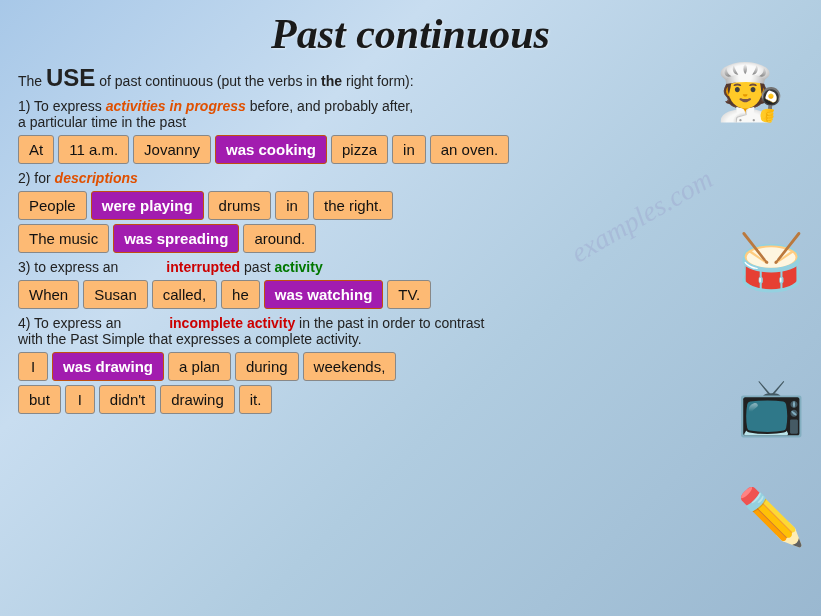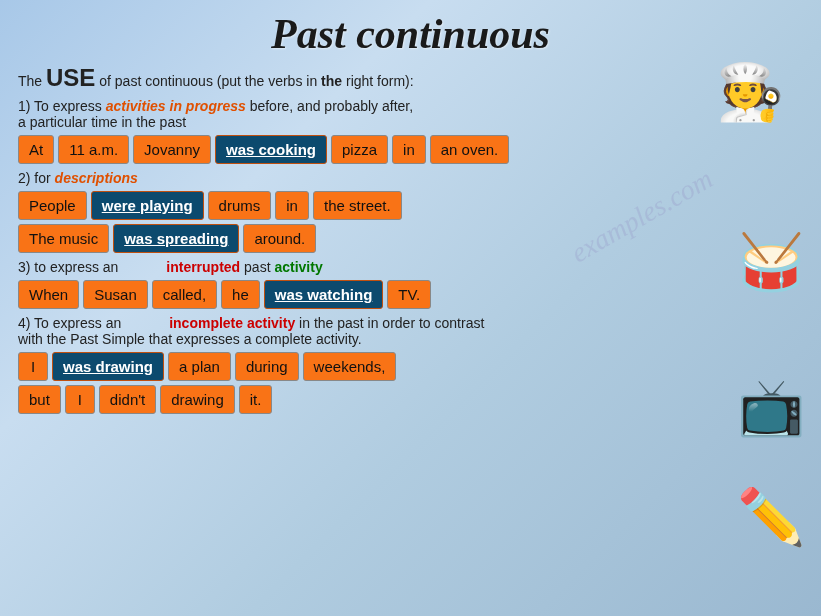--- a/index.html
+++ b/index.html
@@ -59,35 +59,34 @@
     .word-row {
       display: flex;
       flex-wrap: wrap;
       align-items: center;
       gap: 4px;
       margin-bottom: 4px;
     }
 
     .word-box {
       border: 1.5px solid #888;
-      background: #f97316;
+      background: #fdba74;
       border-radius: 3px;
       padding: 5px 10px;
       font-size: 15px;
       color: #111;
       min-width: 30px;
       text-align: center;
     }
 
     .word-box.highlight {
-      background: #0c4a6e;
+      background: #a21caf;
       color: #ffffff;
       border-color: #c05010;
       font-weight: bold;
-      text-decoration: underline;
     }
 
     
     .deco-chef {
       position: absolute;
       right: 10px;
       top: 60px;
       width: 90px;
       height: 80px;
       font-size: 60px;
@@ -163,21 +162,21 @@
 
     <p class="section-title">
       <span>2)</span>
       <span>for </span><span class="orange">descriptions</span>
     </p>
     <div class="word-row">
       <span class="word-box">People</span>
       <span class="word-box highlight">were playing</span>
       <span class="word-box">drums</span>
       <span class="word-box">in</span>
-      <span class="word-box">the street.</span>
+      <span class="word-box">the right.</span>
     </div>
     <div class="word-row">
       <span class="word-box">The music</span>
       <span class="word-box highlight">was spreading</span>
       <span class="word-box">around.</span>
     </div>
 
     <p class="section-title">
       <span>3)</span>
       <span>to express an </span><span class="red-bold">interrupted</span><span> past </span><span class="green">activity</span>

